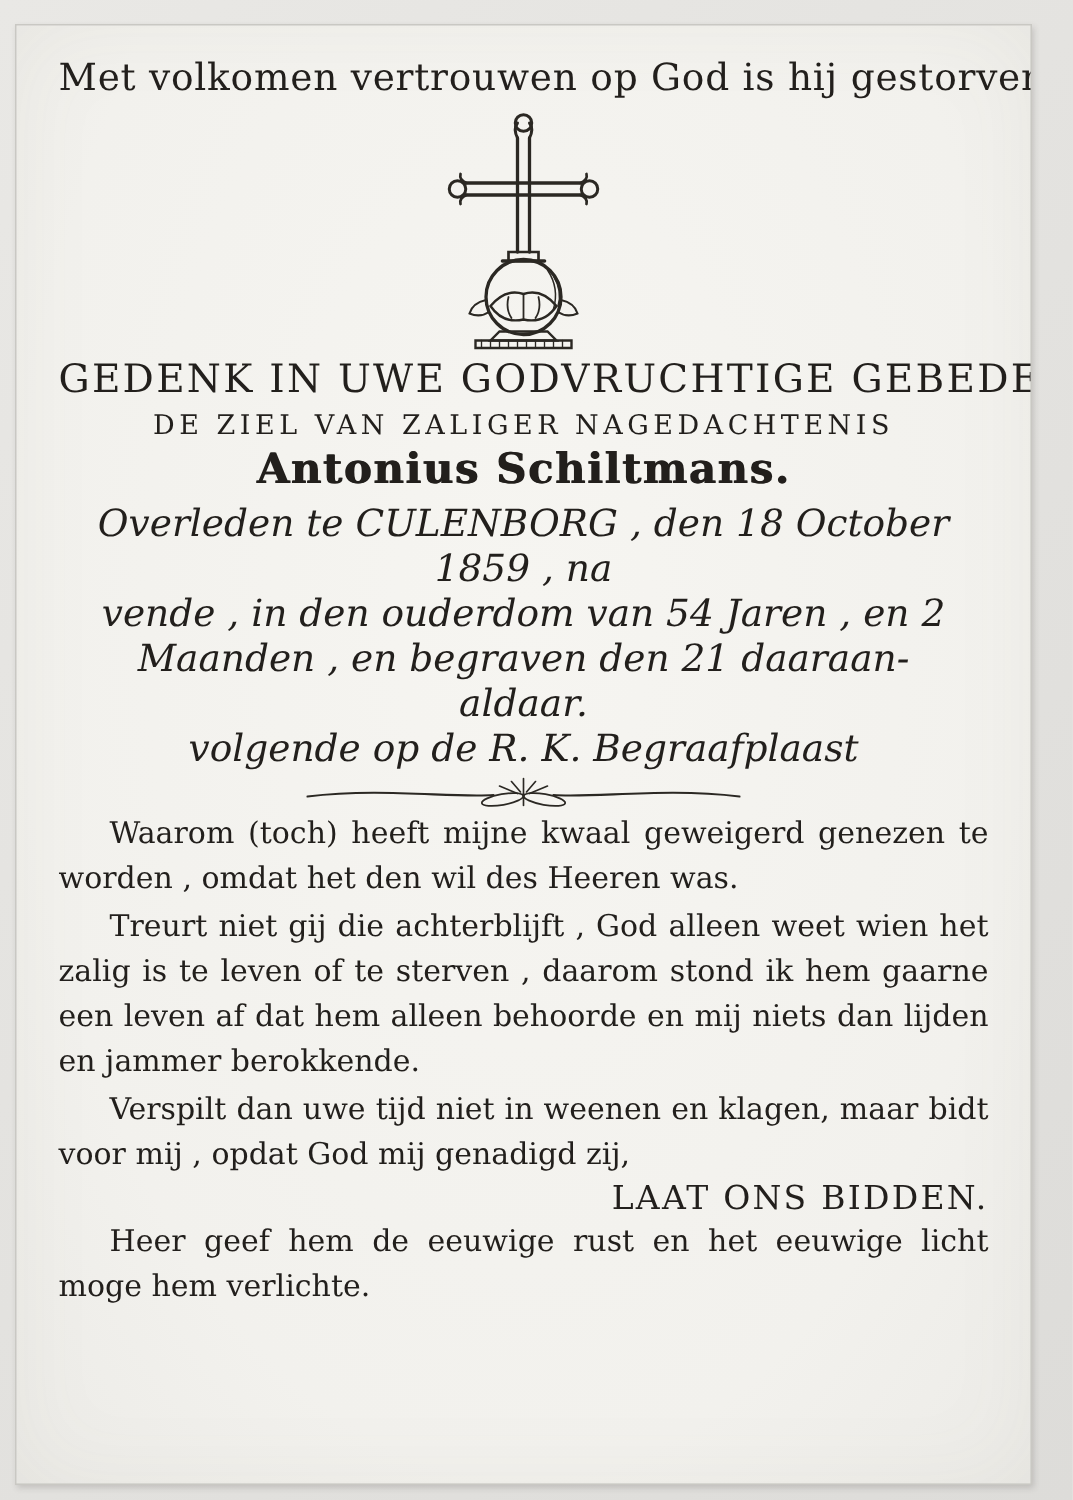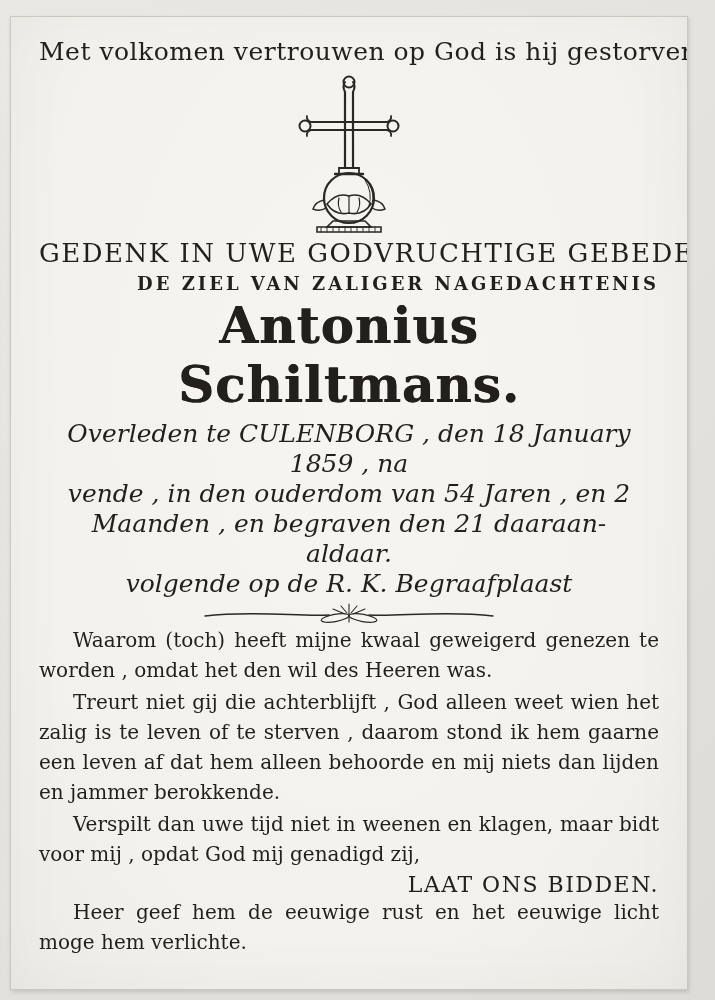--- a/index.html
+++ b/index.html
@@ -45,30 +45,30 @@
   }
   .heading1 {
     text-align: center;
     font-size: 26px;
     font-weight: normal;
     letter-spacing: 1.5px;
     margin: 2px 0 0 0;
     white-space: nowrap;
   }
   .heading2 {
-    text-align: right;
+    text-align: center;
     font-size: 18px;
-    font-weight: bold;
+    font-weight: normal;
     letter-spacing: 3px;
     margin: 5px 0 0 0;
     white-space: nowrap;
   }
   .name {
     text-align: center;
-    font-size: 50px;
+    font-size: 28px;
     font-weight: bold;
     margin-top: 2px;
     letter-spacing: 1px;
     text-shadow: 0.6px 0 0 #221f1c;
   }
   .obituary {
     font-style: italic;
     font-size: 25px;
     text-align: center;
     line-height: 30px;
@@ -148,21 +148,21 @@
           </svg>
         </span>
       </div>
 
       <h1 class="heading1">GEDENK IN UWE GODVRUCHTIGE GEBEDEN</h1>
       <h2 class="heading2">DE ZIEL VAN ZALIGER NAGEDACHTENIS</h2>
 
       <div class="name">Antonius Schiltmans.</div>
 
       <div class="obituary">
-        <div>Overleden te CULENBORG , den 18 January 1859 , na</div>
+        <div>Overleden te CULENBORG , den 18 October 1859 , na</div>
         <div>vende , in den ouderdom van 54 Jaren , en 2</div>
         <div>Maanden , en begraven den 21 daaraan-</div>
         <div>aldaar.</div>
         <div>volgende op de R. K. Begraafplaast</div>
       </div>
 
       <div class="divider-wrap">
         <svg width="300" height="24" viewBox="0 0 300 24" class="engraving">
           <path d="M6 15 C 55 9, 102 16, 130 14" stroke-width="1.4"></path>
           <path d="M294 15 C 245 9, 198 16, 170 14" stroke-width="1.4"></path>

